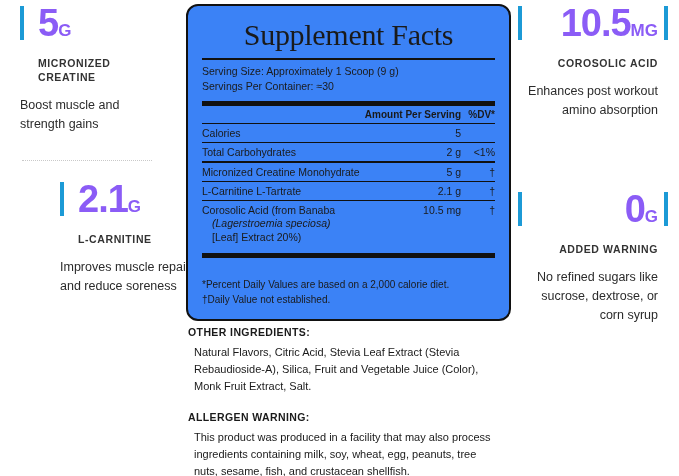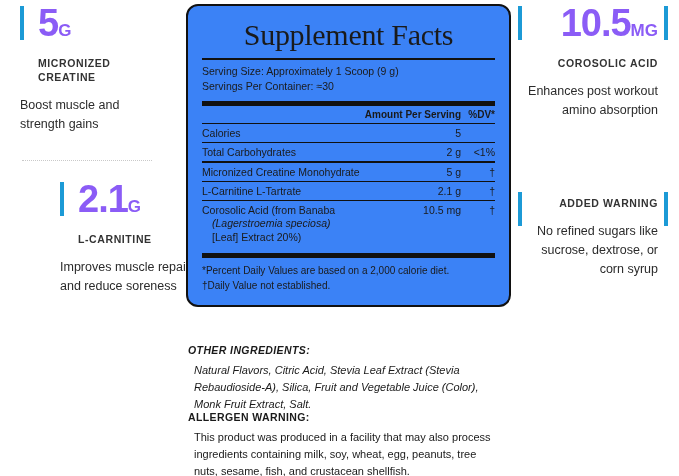--- a/index.html
+++ b/index.html
@@ -136,21 +136,21 @@
   .sub-line {
     font-size: 10.5px;
     line-height: 14px;
     padding-left: 10px;
   }
   .ital { font-style: italic; }
 
   .footnotes {
     font-size: 10px;
     line-height: 14.5px;
-    padding-top: 6px;
+    padding-top: 20px;
   }
 
   
   .btm {
     position: absolute;
     left: 188px;
     width: 312px;
   }
   .btm h4 {
     margin: 0 0 5px 0;
@@ -202,20 +202,21 @@
         <div class="big-num"><span>10.5</span><span class="unit">MG</span></div>
         <div class="hl-name">COROSOLIC ACID</div>
         <div class="hl-desc">Enhances post workout amino absorption</div>
       </div>
     </div>
 
     <div class="hl-block hl-right" style="top:190px;">
       <div class="bar rpos-left"></div>
       <div class="bar rpos-right"></div>
       <div style="padding:0 10px;">
+        <div class="big-num"><span>0</span><span class="unit">G</span></div>
         <div class="hl-name">ADDED WARNING</div>
         <div class="hl-desc">No refined sugars like sucrose, dextrose, or corn syrup</div>
       </div>
     </div>
 
   </div>
 
   <div class="facts">
     <div class="facts-title">Supplement Facts</div>
     <div class="rule-med"></div>
@@ -269,21 +270,21 @@
     </tbody>
       </table>
 
     <div class="rule-thick" style="margin-top:6px;"></div>
     <div class="footnotes">
       <div>*Percent Daily Values are based on a 2,000 calorie diet.</div>
       <div>†Daily Value not established.</div>
     </div>
   </div>
 
-  <div class="btm" style="top:344px;font-style:italic;">
+  <div class="btm" style="top:326px;">
     <h4>OTHER INGREDIENTS:</h4>
     <p>Natural Flavors, Citric Acid, Stevia Leaf Extract (Stevia Rebaudioside-A), Silica, Fruit and Vegetable Juice (Color), Monk Fruit Extract, Salt.</p>
   </div>
 
   <div class="btm" style="top:411px;">
     <h4>ALLERGEN WARNING:</h4>
     <p>This product was produced in a facility that may also process ingredients containing milk, soy, wheat, egg, peanuts, tree nuts, sesame, fish, and crustacean shellfish.</p>
   </div>
 
 </div>

